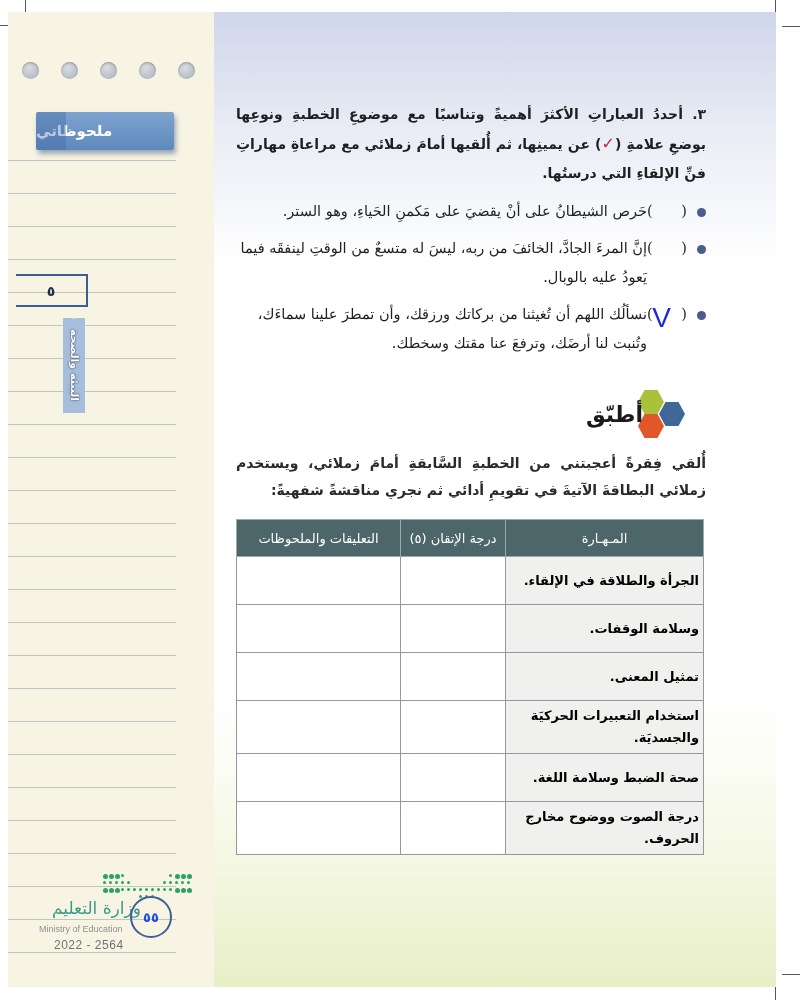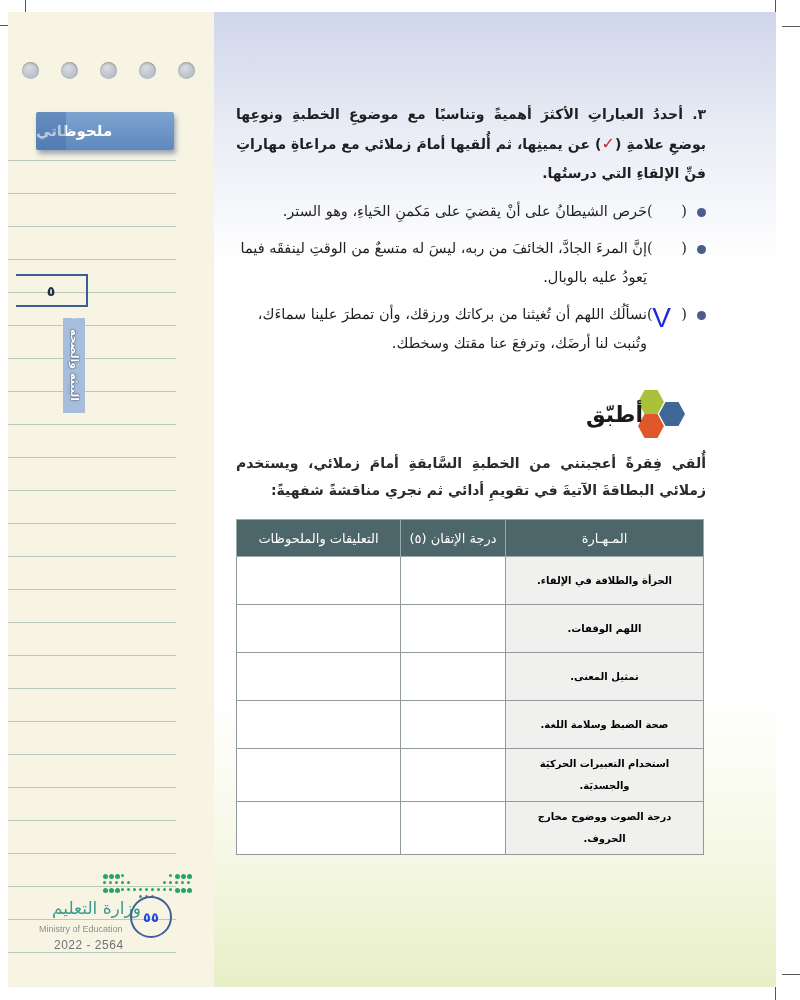--- a/index.html
+++ b/index.html
@@ -96,21 +96,21 @@
 
     .rubric {
       position: absolute; left: 22px; top: 507px; width: 468px;
       border-collapse: collapse; direction: rtl; font-size: 13px;
     }
     .rubric th {
       background: #4c6669; color: #ffffff; font-weight: normal; height: 37px;
       border: 1px solid #9aa9aa; font-size: 13px;
     }
     .rubric td { border: 1px solid #8e9a9c; height: 48px; background: #ffffff; }
-    .rubric td.skill { background: #f0f0ef; font-weight: bold; font-size: 10px; text-align: center; padding: 4px 22px; line-height: 22px; width: 198px; }
+    .rubric td.skill { background: #f0f0ef; font-weight: bold; font-size: 13px; text-align: right; padding: 4px 4px; line-height: 22px; width: 198px; }
     .rubric td.grade { width: 105px; }
   </style>
 </head>
 <body>
 
 <div class="crop" style="left:25px;top:0;width:1px;height:18px;"></div>
 <div class="crop" style="left:0;top:25px;width:18px;height:1px;"></div>
 <div class="crop" style="left:775px;top:0;width:1px;height:18px;"></div>
 <div class="crop" style="left:782px;top:26px;width:18px;height:1px;"></div>
 <div class="crop" style="left:775px;top:982px;width:1px;height:18px;"></div>
@@ -262,36 +262,36 @@
         <th>التعليقات والملحوظات</th>
       </tr>
     </thead>
     <tbody id="rubric-body">
         <tr>
           <td class="skill">الجرأة والطلاقة في الإلقاء.</td>
           <td class="grade"></td>
           <td></td>
         </tr>
         <tr>
-          <td class="skill">اللهم الوقفات.</td>
+          <td class="skill">وسلامة الوقفات.</td>
           <td class="grade"></td>
           <td></td>
         </tr>
         <tr>
           <td class="skill">تمثيل المعنى.</td>
           <td class="grade"></td>
           <td></td>
         </tr>
         <tr>
+          <td class="skill">استخدام التعبيرات الحركيَة والجسديَة.</td>
+          <td class="grade"></td>
+          <td></td>
+        </tr>
+        <tr>
           <td class="skill">صحة الضبط وسلامة اللغة.</td>
-          <td class="grade"></td>
-          <td></td>
-        </tr>
-        <tr>
-          <td class="skill">استخدام التعبيرات الحركيَة والجسديَة.</td>
           <td class="grade"></td>
           <td></td>
         </tr>
         <tr>
           <td class="skill">درجة الصوت ووضوح مخارج الحروف.</td>
           <td class="grade"></td>
           <td></td>
         </tr>
       </tbody>
   </table>

